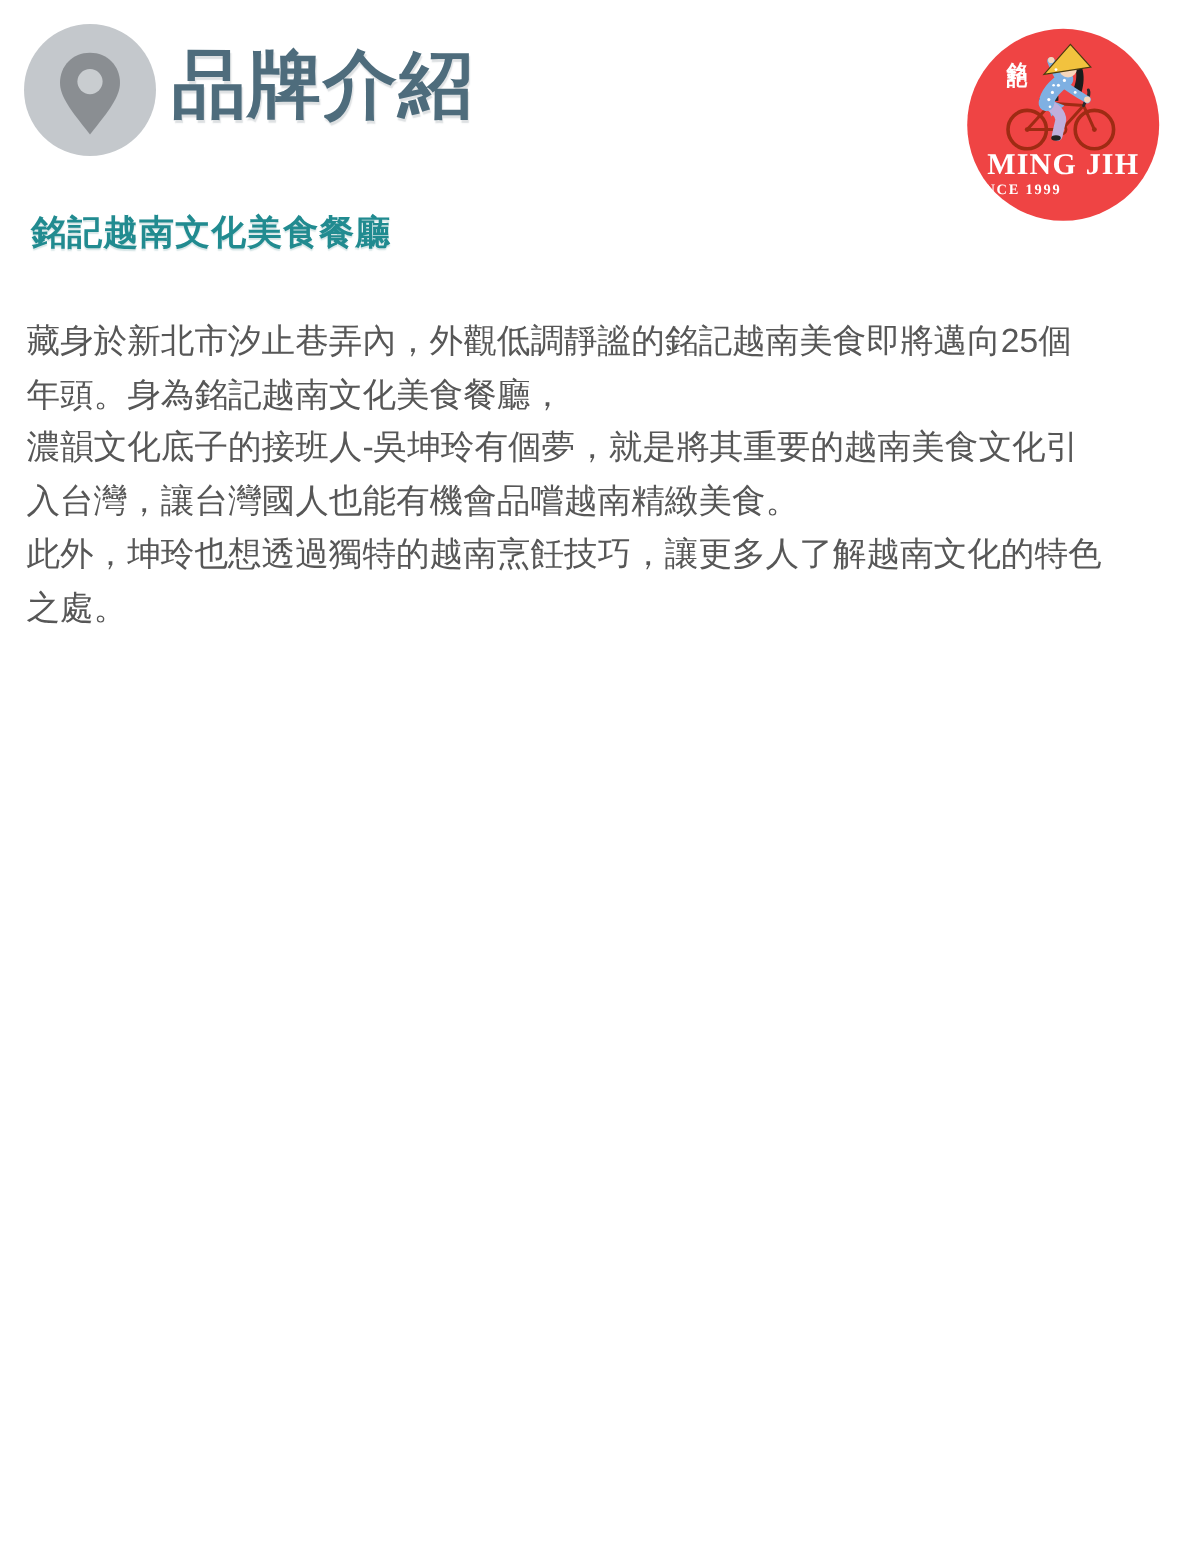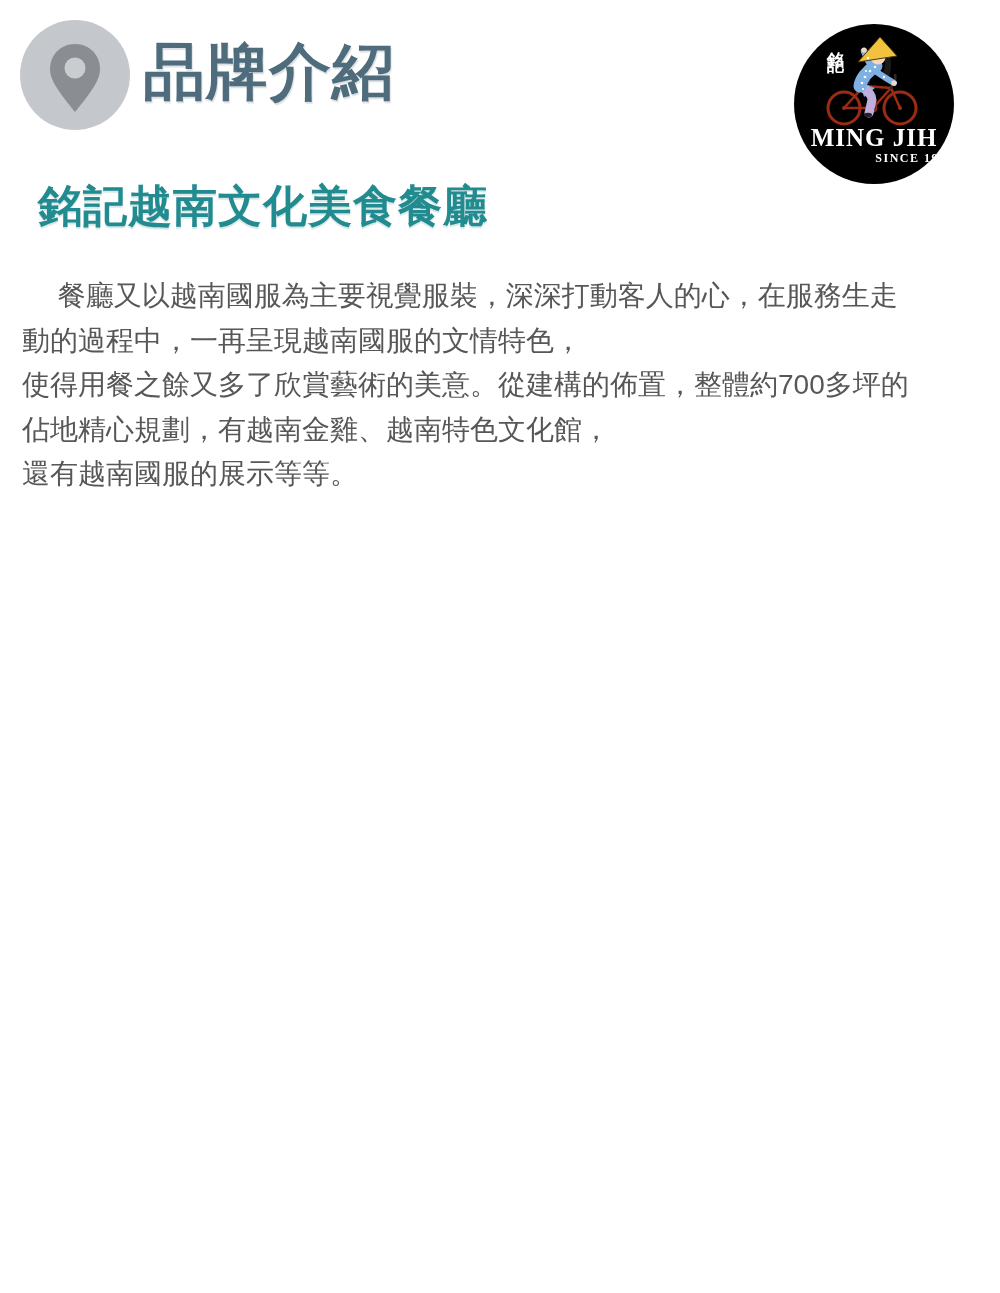--- a/index.html
+++ b/index.html
@@ -17,45 +17,45 @@
   }
   .page-title{
     position:absolute;left:143px;top:32px;margin:0;
     font-size:62px;line-height:80px;font-weight:bold;color:#4E6C7C;
     letter-spacing:1px;
     text-shadow:1px 2px 1px rgba(120,130,140,0.25);
   }
 
   
   .logo{
-    position:absolute;right:46px;top:24px;width:160px;height:160px;
-    border-radius:50%;background:#000000;
+    position:absolute;right:34px;top:24px;width:160px;height:160px;
+    border-radius:50%;background:#ef4444;
   }
   .logo-vert{
     position:absolute;left:33px;top:13px;
     color:#fff;font-size:17px;font-weight:bold;
     writing-mode:vertical-rl;text-orientation:upright;letter-spacing:5px;
     line-height:17px;
   }
   .logo-art{position:absolute;left:0;top:0;width:160px;height:160px;}
   .logo-name{
     position:absolute;left:0;top:101px;width:100%;text-align:center;
     color:#fff;font-family:"Liberation Serif","DejaVu Serif",serif;
     font-weight:bold;font-size:25px;line-height:25px;letter-spacing:1px;
   }
   .logo-since{
-    position:absolute;left:0;top:128px;width:100%;text-align:right;
+    position:absolute;left:0;top:128px;width:100%;text-align:left;
     color:#fff;font-family:"Liberation Serif","DejaVu Serif",serif;
     font-weight:bold;font-size:12px;line-height:13px;letter-spacing:1.5px;
   }
 
   
   .subtitle{
-    margin:16px;padding:0 22px;
-    font-size:44px;line-height:48px;font-weight:bold;color:#218B90;
+    margin:4px;padding:0 22px;
+    font-size:29px;line-height:48px;font-weight:bold;color:#218B90;
     letter-spacing:1px;
     text-shadow:0 2px 1px rgba(30,110,115,0.18);
   }
 
   
   .article{
     margin-top:44px;padding:0 20px 0 22px;
     color:#575757;font-size:28px;line-height:44.5px;
   }
   .article p{
@@ -119,20 +119,21 @@
       <div class="logo-vert">銘記</div>
       <div class="logo-name">MING JIH</div>
       <div class="logo-since">SINCE 1999</div>
     </div>
 
   </div>
 
   <h2 class="subtitle">銘記越南文化美食餐廳</h2>
 
   <div class="article">
-    <p>　 餐廳又以越南國服為主要視覺服裝，深深打動客人的心，在服務生走
-動的過程中，一再呈現越南國服的文情特色，
-使得用餐之餘又多了欣賞藝術的美意。從建構的佈置，整體約700多坪的
-佔地精心規劃，有越南金雞、越南特色文化館，
-還有越南國服的展示等等。</p>
+    <p>藏身於新北市汐止巷弄內，外觀低調靜謐的銘記越南美食即將邁向25個
+年頭。身為銘記越南文化美食餐廳，
+濃韻文化底子的接班人-吳坤玲有個夢，就是將其重要的越南美食文化引
+入台灣，讓台灣國人也能有機會品嚐越南精緻美食。
+此外，坤玲也想透過獨特的越南烹飪技巧，讓更多人了解越南文化的特色
+之處。</p>
   </div>
 
 </div>
 
 </body></html>

